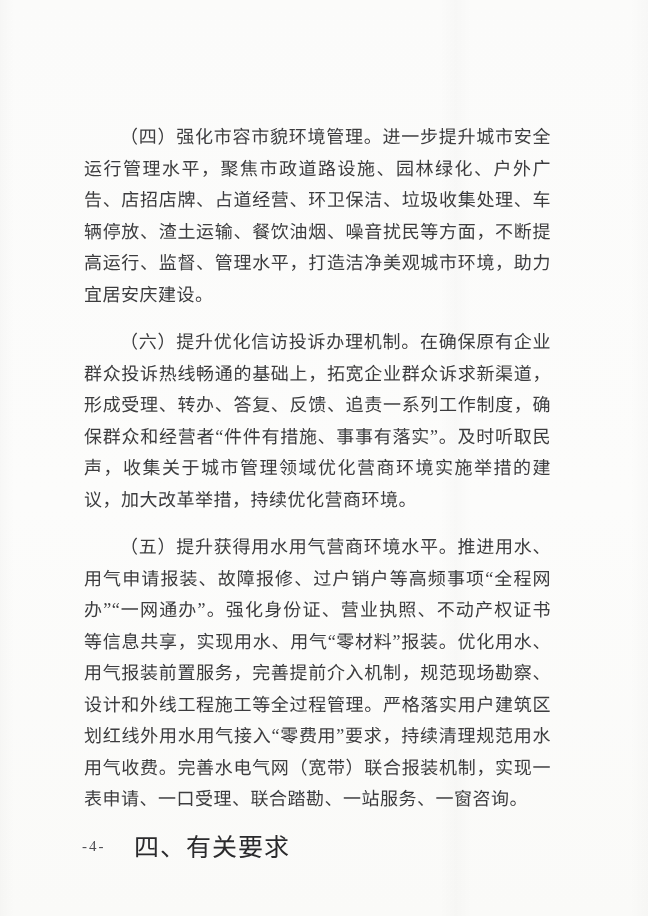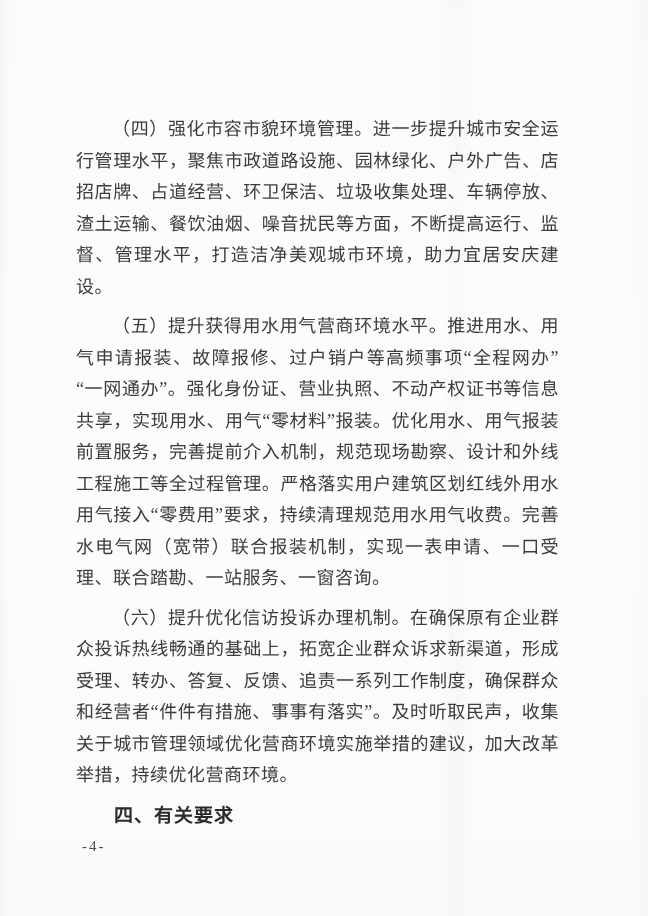--- a/index.html
+++ b/index.html
@@ -34,31 +34,31 @@
     top: 106px;
     width: 499px;
     font-size: 18px;
     line-height: 31.5px;
     color: #3c3c3e;
     text-align: justify;
     text-justify: inter-ideograph;
     letter-spacing: 0.5px;
   }
   .content p {
-    margin: 8px;
+    margin: 16px;
     padding: 0;
     text-indent: 2em;
   }
   .section-heading {
     margin: 0;
     padding: 0;
     text-indent: 2em;
     font-family: "Liberation Sans", "DejaVu Sans", sans-serif;
-    font-weight: bold;
-    font-size: 19px;
+    font-weight: normal;
+    font-size: 25px;
     color: #2a2a2c;
     letter-spacing: 1px;
   }
   .page-number {
     position: absolute;
     left: 82px;
     top: 836px;
     font-size: 15px;
     line-height: 20px;
     color: #4d4d52;
@@ -66,20 +66,20 @@
     font-family: "Liberation Serif", "DejaVu Serif", serif;
   }
 </style>
 </head>
 <body>
 
 <div class="scan-page">
 
   <div class="content">
     <p>（四）强化市容市貌环境管理。进一步提升城市安全运行管理水平，聚焦市政道路设施、园林绿化、户外广告、店招店牌、占道经营、环卫保洁、垃圾收集处理、车辆停放、渣土运输、餐饮油烟、噪音扰民等方面，不断提高运行、监督、管理水平，打造洁净美观城市环境，助力宜居安庆建设。</p>
+    <p>（六）提升优化信访投诉办理机制。在确保原有企业群众投诉热线畅通的基础上，拓宽企业群众诉求新渠道，形成受理、转办、答复、反馈、追责一系列工作制度，确保群众和经营者“件件有措施、事事有落实”。及时听取民声，收集关于城市管理领域优化营商环境实施举措的建议，加大改革举措，持续优化营商环境。</p>
     <p>（五）提升获得用水用气营商环境水平。推进用水、用气申请报装、故障报修、过户销户等高频事项“全程网办”“一网通办”。强化身份证、营业执照、不动产权证书等信息共享，实现用水、用气“零材料”报装。优化用水、用气报装前置服务，完善提前介入机制，规范现场勘察、设计和外线工程施工等全过程管理。严格落实用户建筑区划红线外用水用气接入“零费用”要求，持续清理规范用水用气收费。完善水电气网（宽带）联合报装机制，实现一表申请、一口受理、联合踏勘、一站服务、一窗咨询。</p>
-    <p>（六）提升优化信访投诉办理机制。在确保原有企业群众投诉热线畅通的基础上，拓宽企业群众诉求新渠道，形成受理、转办、答复、反馈、追责一系列工作制度，确保群众和经营者“件件有措施、事事有落实”。及时听取民声，收集关于城市管理领域优化营商环境实施举措的建议，加大改革举措，持续优化营商环境。</p>
     <p class="section-heading">四、有关要求</p>
   </div>
 
   <div class="page-number">-4-</div>
 
 </div>
 
 </body></html>

